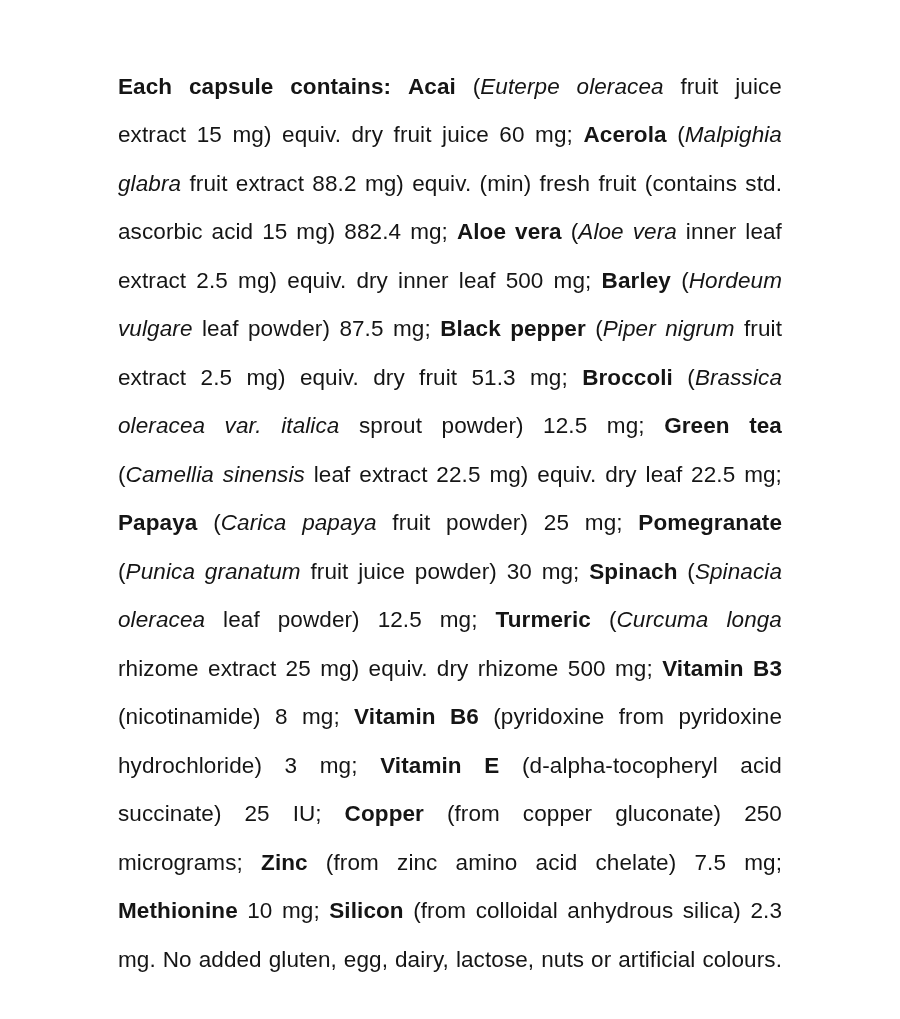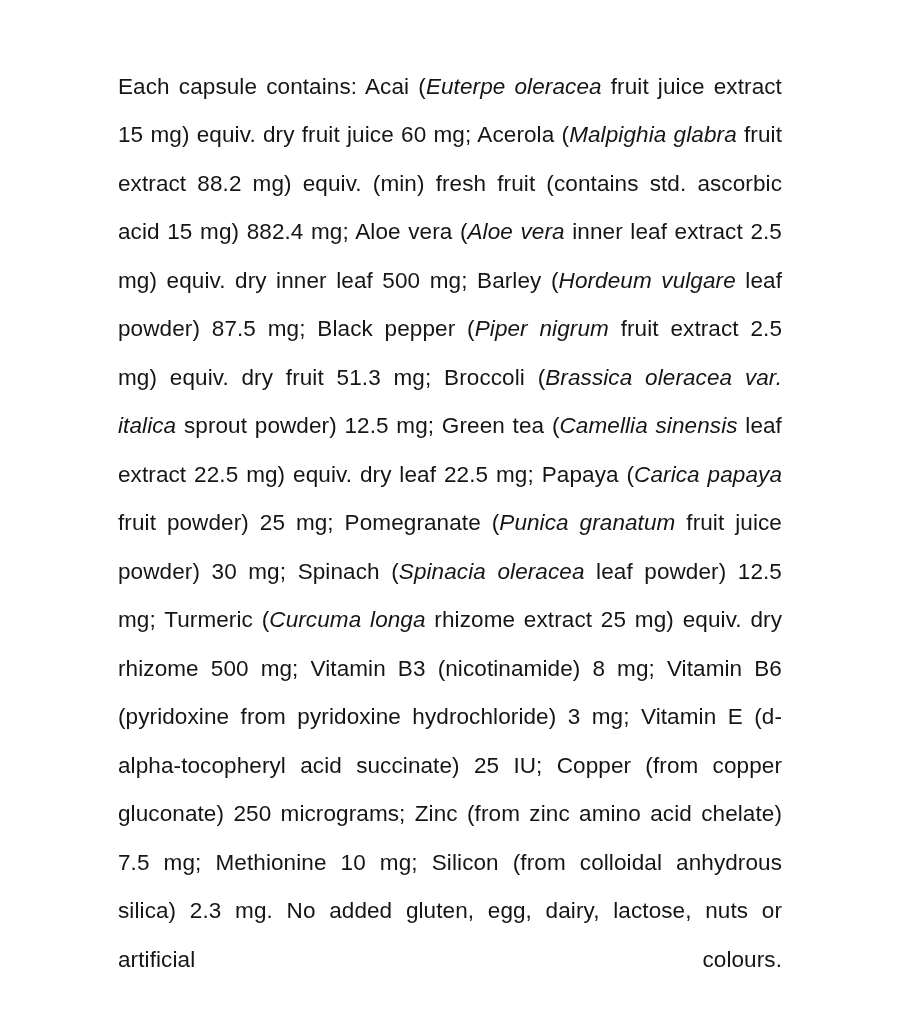--- a/index.html
+++ b/index.html
@@ -28,21 +28,21 @@
     letter-spacing: 0.1px;
     word-spacing: 0.5px;
     color: #151515;
   }
   .ingredients:after {
     content: "";
     display: inline-block;
     width: 100%;
   }
   .b {
-    font-weight: normal;
+    font-weight: bold;
   }
   .i {
     font-style: italic;
   }
 </style>
 </head>
 <body>
 
 <div class="page">
   <p class="ingredients">

